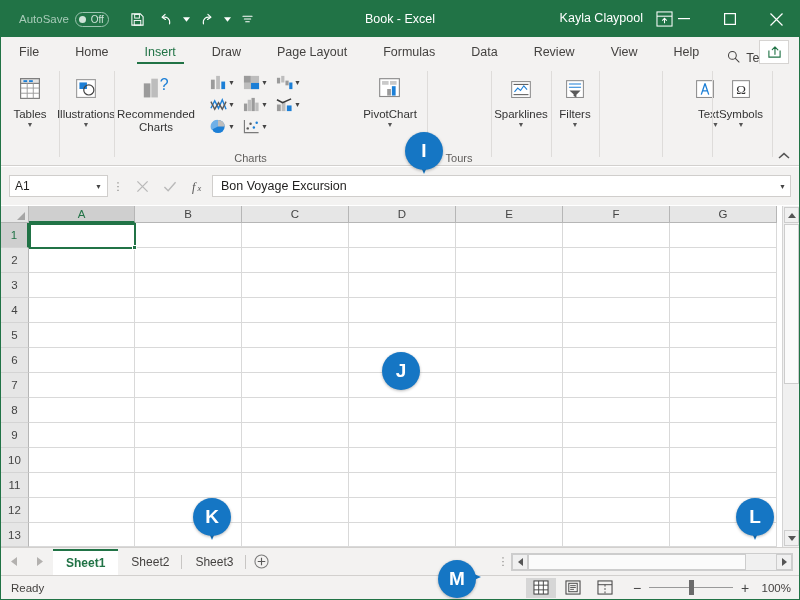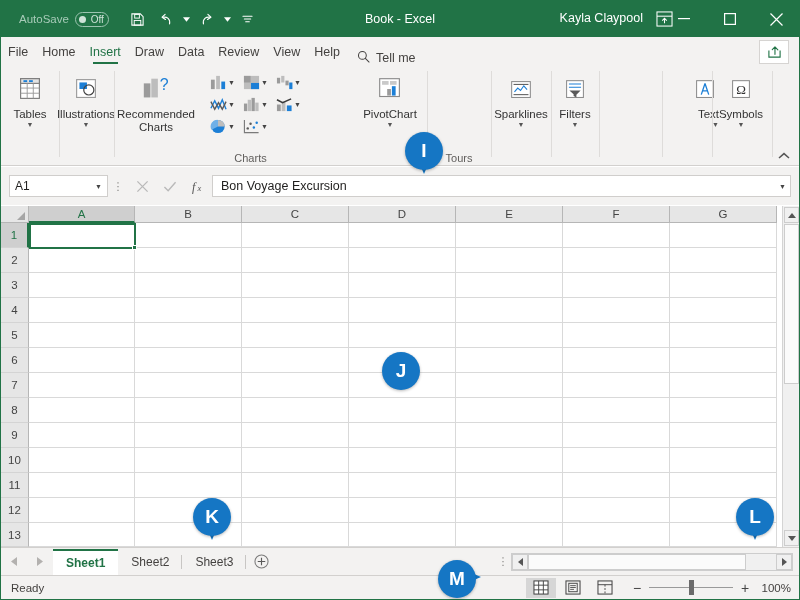--- a/index.html
+++ b/index.html
@@ -63,21 +63,21 @@
   .win-min { right: 92px; } .win-max { right: 46px; } .win-close { right: 0px; }
 
   
   .tabstrip {
     position: absolute; top: 36px; left: 0;
     width: 798px; height: 29px;
     background: #f3f2f1;
     display: flex; align-items: flex-end;
   }
   .tab {
-    height: 29px; padding: 0 7px;
+    height: 29px; padding: 0 18px;
     display: flex; align-items: center;
     font-size: 12.5px; color: #444240; position: relative;
   }
   .tab.active { color: #217346; font-weight: normal; }
   .tab.active::after {
     content: ""; position: absolute; left: 10px; right: 10px; bottom: 2px;
     height: 2.5px; background: #217346;
   }
   .tellme { display:flex; align-items:center; gap:6px; margin-left: 10px; font-size:12.5px; color:#444240; }
   .share-btn {
@@ -298,20 +298,26 @@
         <span>File</span>
       </div>
     <div class="tab">
         <span>Home</span>
       </div>
     <div class="tab active">
         <span>Insert</span>
       </div>
     <div class="tab">
         <span>Draw</span>
+      </div>
+    <div class="tab">
+        <span>Page Layout</span>
+      </div>
+    <div class="tab">
+        <span>Formulas</span>
       </div>
     <div class="tab">
         <span>Data</span>
       </div>
     <div class="tab">
         <span>Review</span>
       </div>
     <div class="tab">
         <span>View</span>
       </div>

